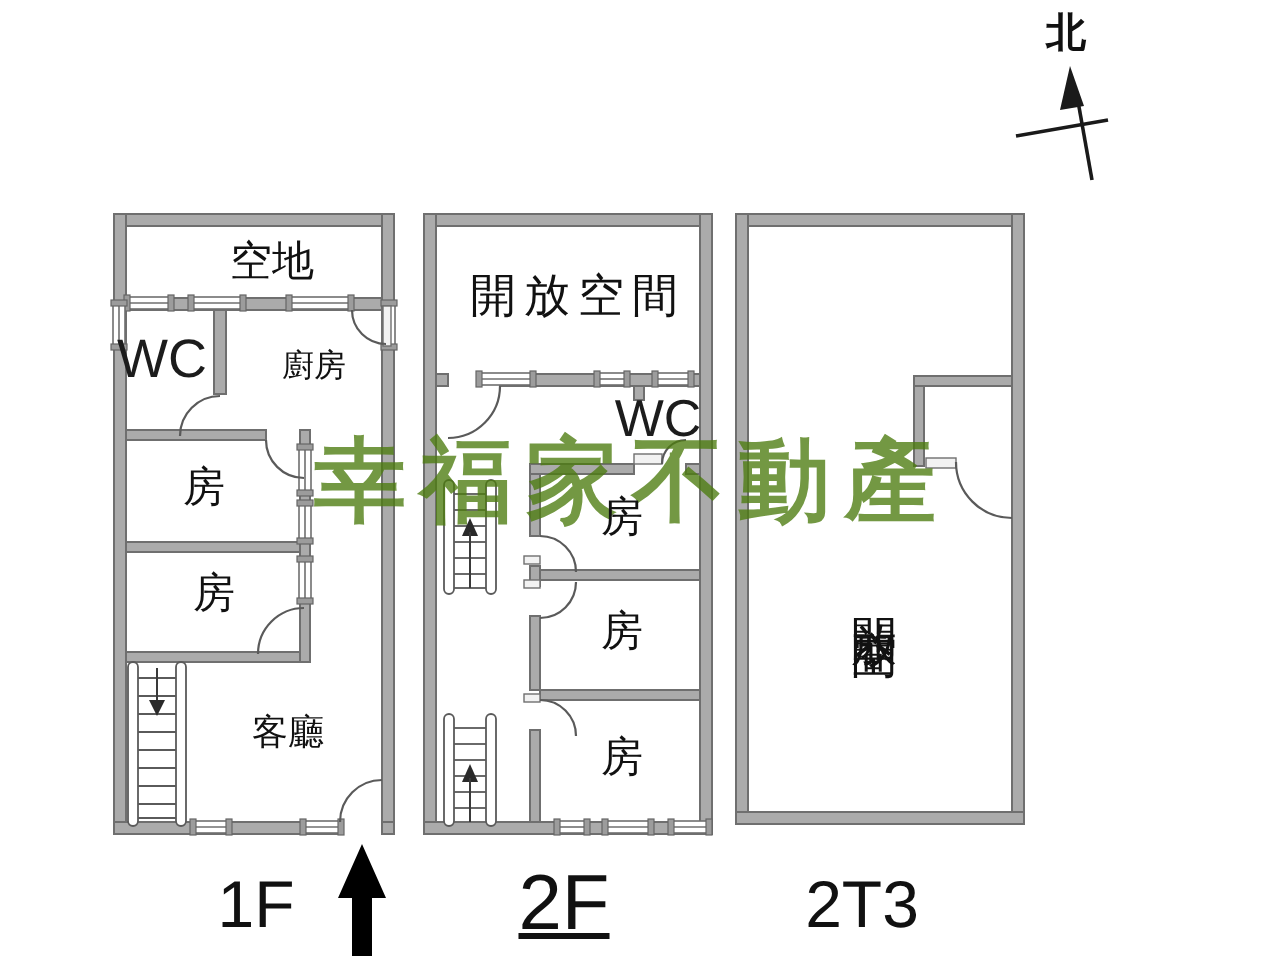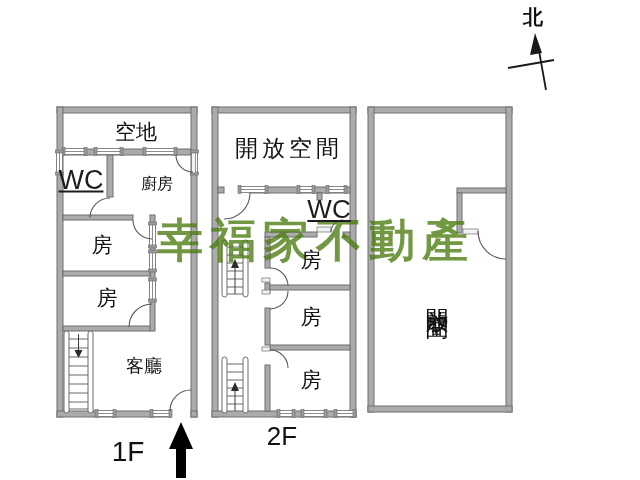--- a/index.html
+++ b/index.html
@@ -18,21 +18,21 @@
   .rung{stroke:#5a5a5a;stroke-width:0.9;}
   .sline{stroke:#3a3a3a;stroke-width:1;fill:none;}
   .shead{fill:#2a2a2a;}
   .nline{stroke:#1a1a1a;stroke-width:1.8;fill:none;}
   .nhead{fill:#1a1a1a;}
   .entr{fill:#000000;}
   .lbl{
     position:absolute;z-index:3;transform:translate(-50%,-50%);
     white-space:nowrap;color:#111;font-weight:500;line-height:1;
   }
-  .lbl-wc{font-weight:400;color:#1c1c1c;text-decoration:underline;}
+  .lbl-wc{font-weight:400;color:#1c1c1c;}
   .lbl-floor{font-weight:400;color:#111;}
   .lbl-v{
     writing-mode:vertical-rl;text-orientation:upright;letter-spacing:3px;
   }
   #watermark{
     position:absolute;z-index:2;transform:translate(-50%,-50%);
     left:316px;top:240px;font-size:46px;font-weight:bold;
     color:#4d7c0f;opacity:0.78;letter-spacing:7px;white-space:nowrap;line-height:1;
   }
 </style>
@@ -268,16 +268,17 @@
   <div class="lbl" style="left:144px;top:366px;font-size:18px;">客廳</div>
 
   <div class="lbl" style="left:289px;top:148px;font-size:23px;letter-spacing:4px;">開放空間</div>
   <div class="lbl lbl-wc" style="left:329px;top:209px;font-size:26px;">WC</div>
   <div class="lbl" style="left:311px;top:259px;font-size:21px;">房</div>
   <div class="lbl" style="left:311px;top:316px;font-size:21px;">房</div>
   <div class="lbl" style="left:311px;top:379px;font-size:21px;">房</div>
 
   <div class="lbl lbl-v" style="left:437px;top:296px;font-size:23px;">開放空間</div>
 
-  <div class="lbl lbl-floor" style="left:128px;top:452px;font-size:28px;">1F</div>
-  <div class="lbl lbl-floor" style="left:282px;top:436px;font-size:26px;">2F</div>
+  <div class="lbl lbl-floor" style="left:128px;top:452px;font-size:33px;">1F</div>
+  <div class="lbl lbl-floor" style="left:282px;top:452px;font-size:39px;text-decoration:underline;">2F</div>
+  <div class="lbl lbl-floor" style="left:431px;top:452px;font-size:33px;">2T3</div>
 
 </div>
 
 </body></html>

